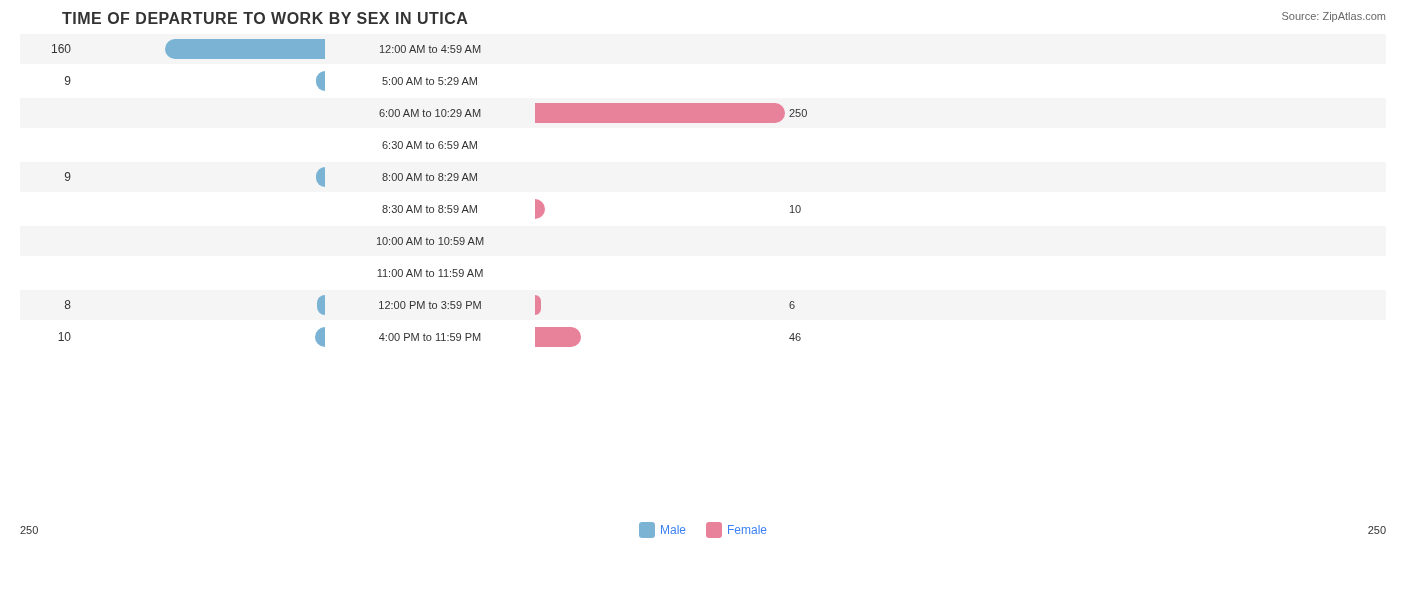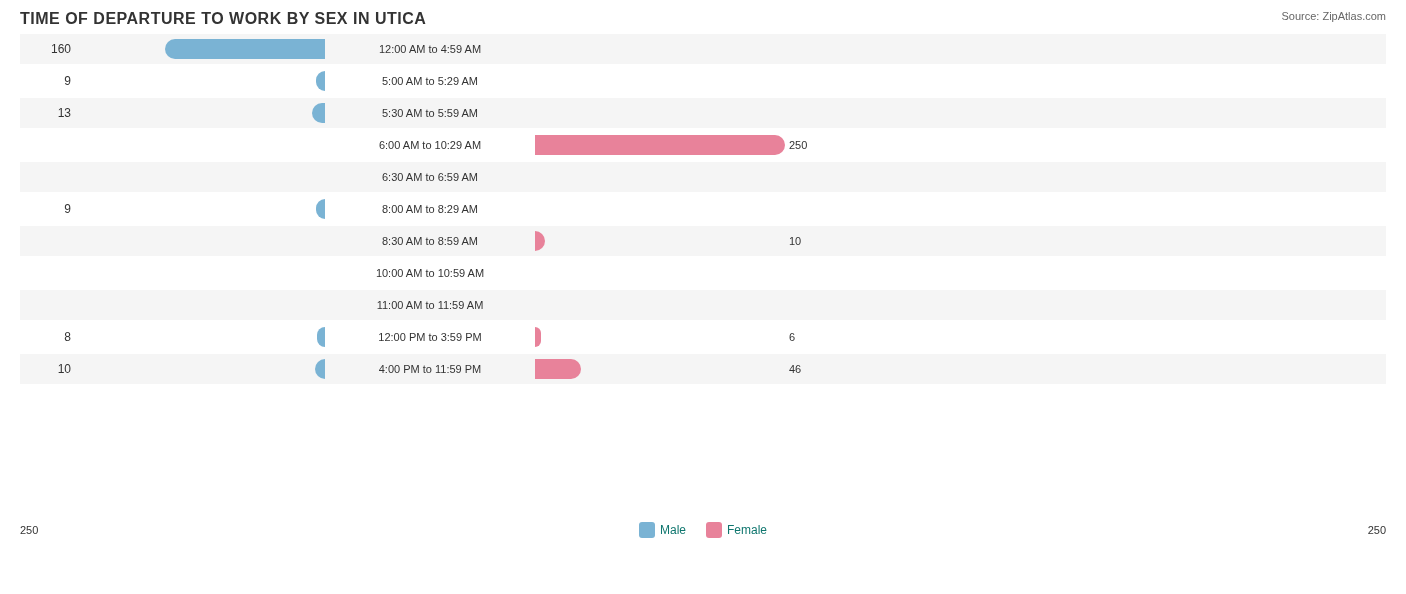--- a/index.html
+++ b/index.html
@@ -16,20 +16,21 @@
       padding: 10px 20px 40px 20px;
       position: relative;
     }
     .chart-title {
       font-size: 16px;
       font-weight: bold;
       color: #333;
       margin-bottom: 6px;
       text-transform: uppercase;
       letter-spacing: 0.5px;
+      margin-left: 42px;
     }
     .source-text {
       position: absolute;
       top: 10px;
       right: 20px;
       font-size: 11px;
       color: #666;
     }
     .chart-area {
       position: relative;
@@ -111,21 +112,21 @@
     .footer-center {
       display: flex;
       gap: 20px;
       align-items: center;
     }
     .legend-item {
       display: flex;
       align-items: center;
       gap: 5px;
       font-size: 12px;
-      color: #0f766e;
+      color: #3b82f6;
     }
     .legend-box {
       width: 16px;
       height: 16px;
       border-radius: 3px;
     }
     .footer-right {
       font-size: 11px;
       color: #333;
       width: 55px;
@@ -150,31 +151,20 @@
       <div class="bar-right-inner" style="width:0px;"></div>
     </div>
     <div class="right-value"></div>
   </div>
       <div class="row">
     <div class="left-value">9</div>
     <div class="bar-left">
       <div class="bar-left-inner" style="width:9px;"></div>
     </div>
     <div class="label-cell">5:00 AM to 5:29 AM</div>
-    <div class="bar-right">
-      <div class="bar-right-inner" style="width:0px;"></div>
-    </div>
-    <div class="right-value"></div>
-  </div>
-      <div class="row">
-    <div class="left-value">13</div>
-    <div class="bar-left">
-      <div class="bar-left-inner" style="width:13px;"></div>
-    </div>
-    <div class="label-cell">5:30 AM to 5:59 AM</div>
     <div class="bar-right">
       <div class="bar-right-inner" style="width:0px;"></div>
     </div>
     <div class="right-value"></div>
   </div>
       <div class="row">
     <div class="left-value"></div>
     <div class="bar-left">
       <div class="bar-left-inner" style="width:0px;"></div>
     </div>

